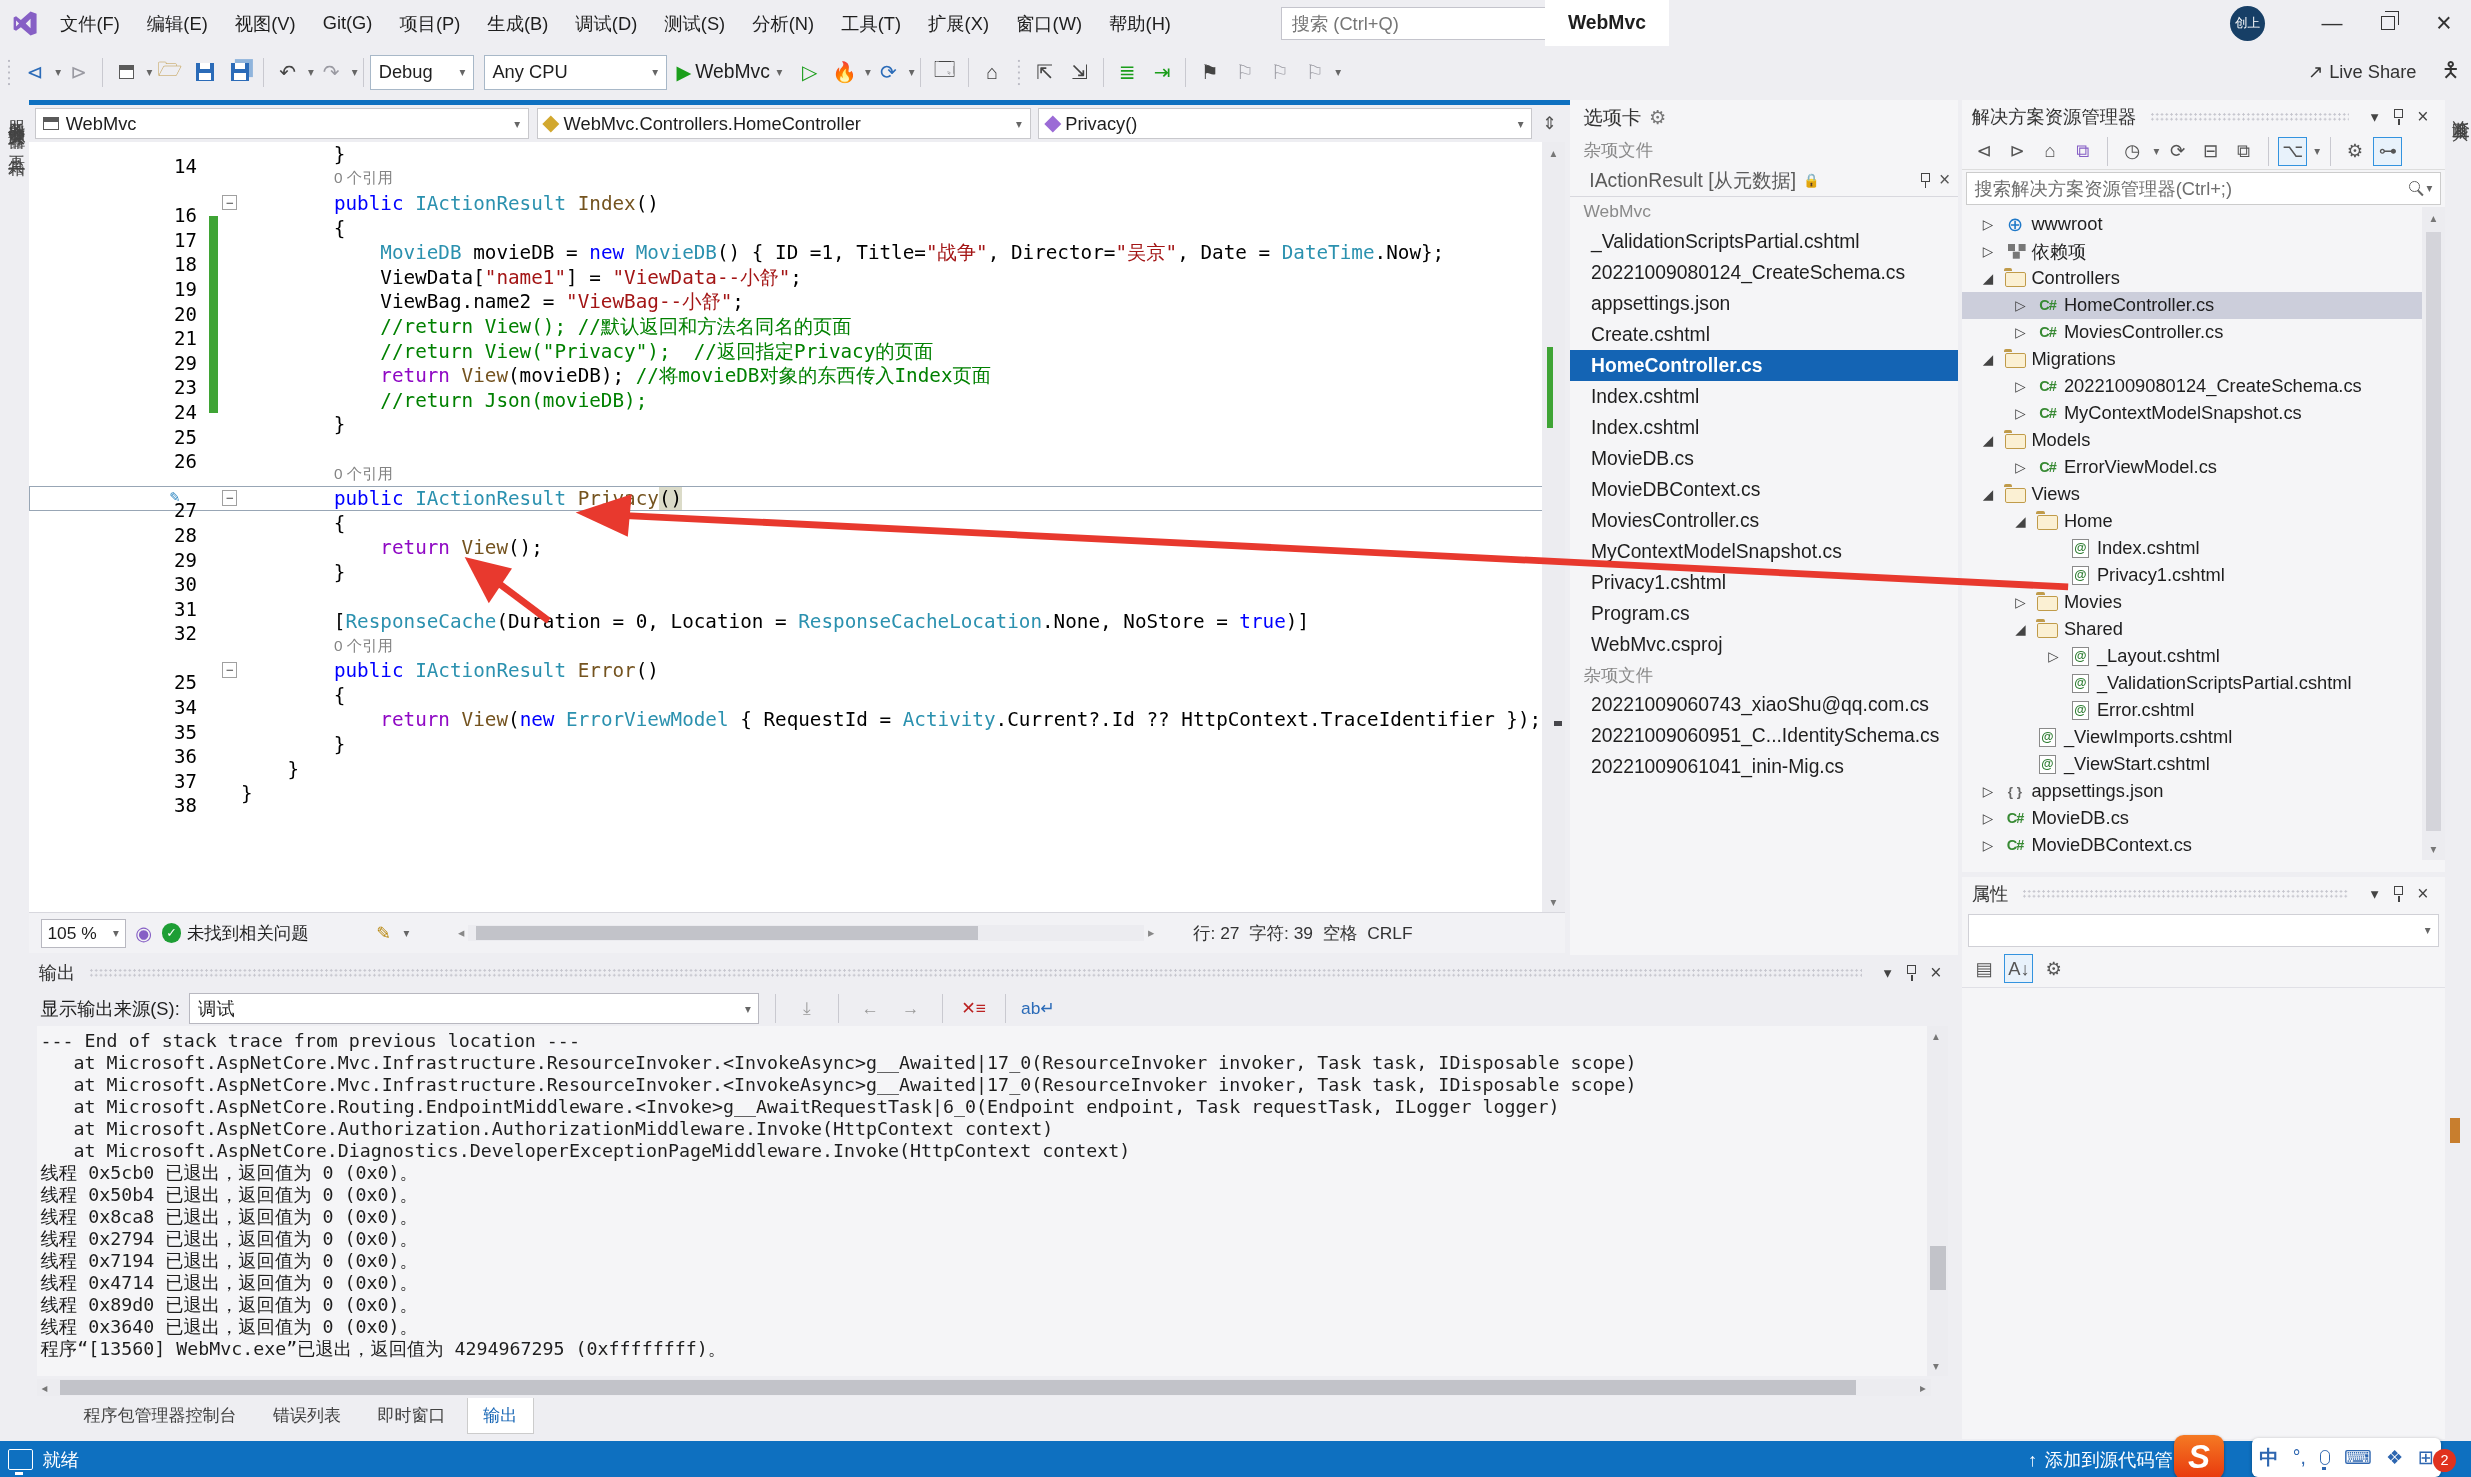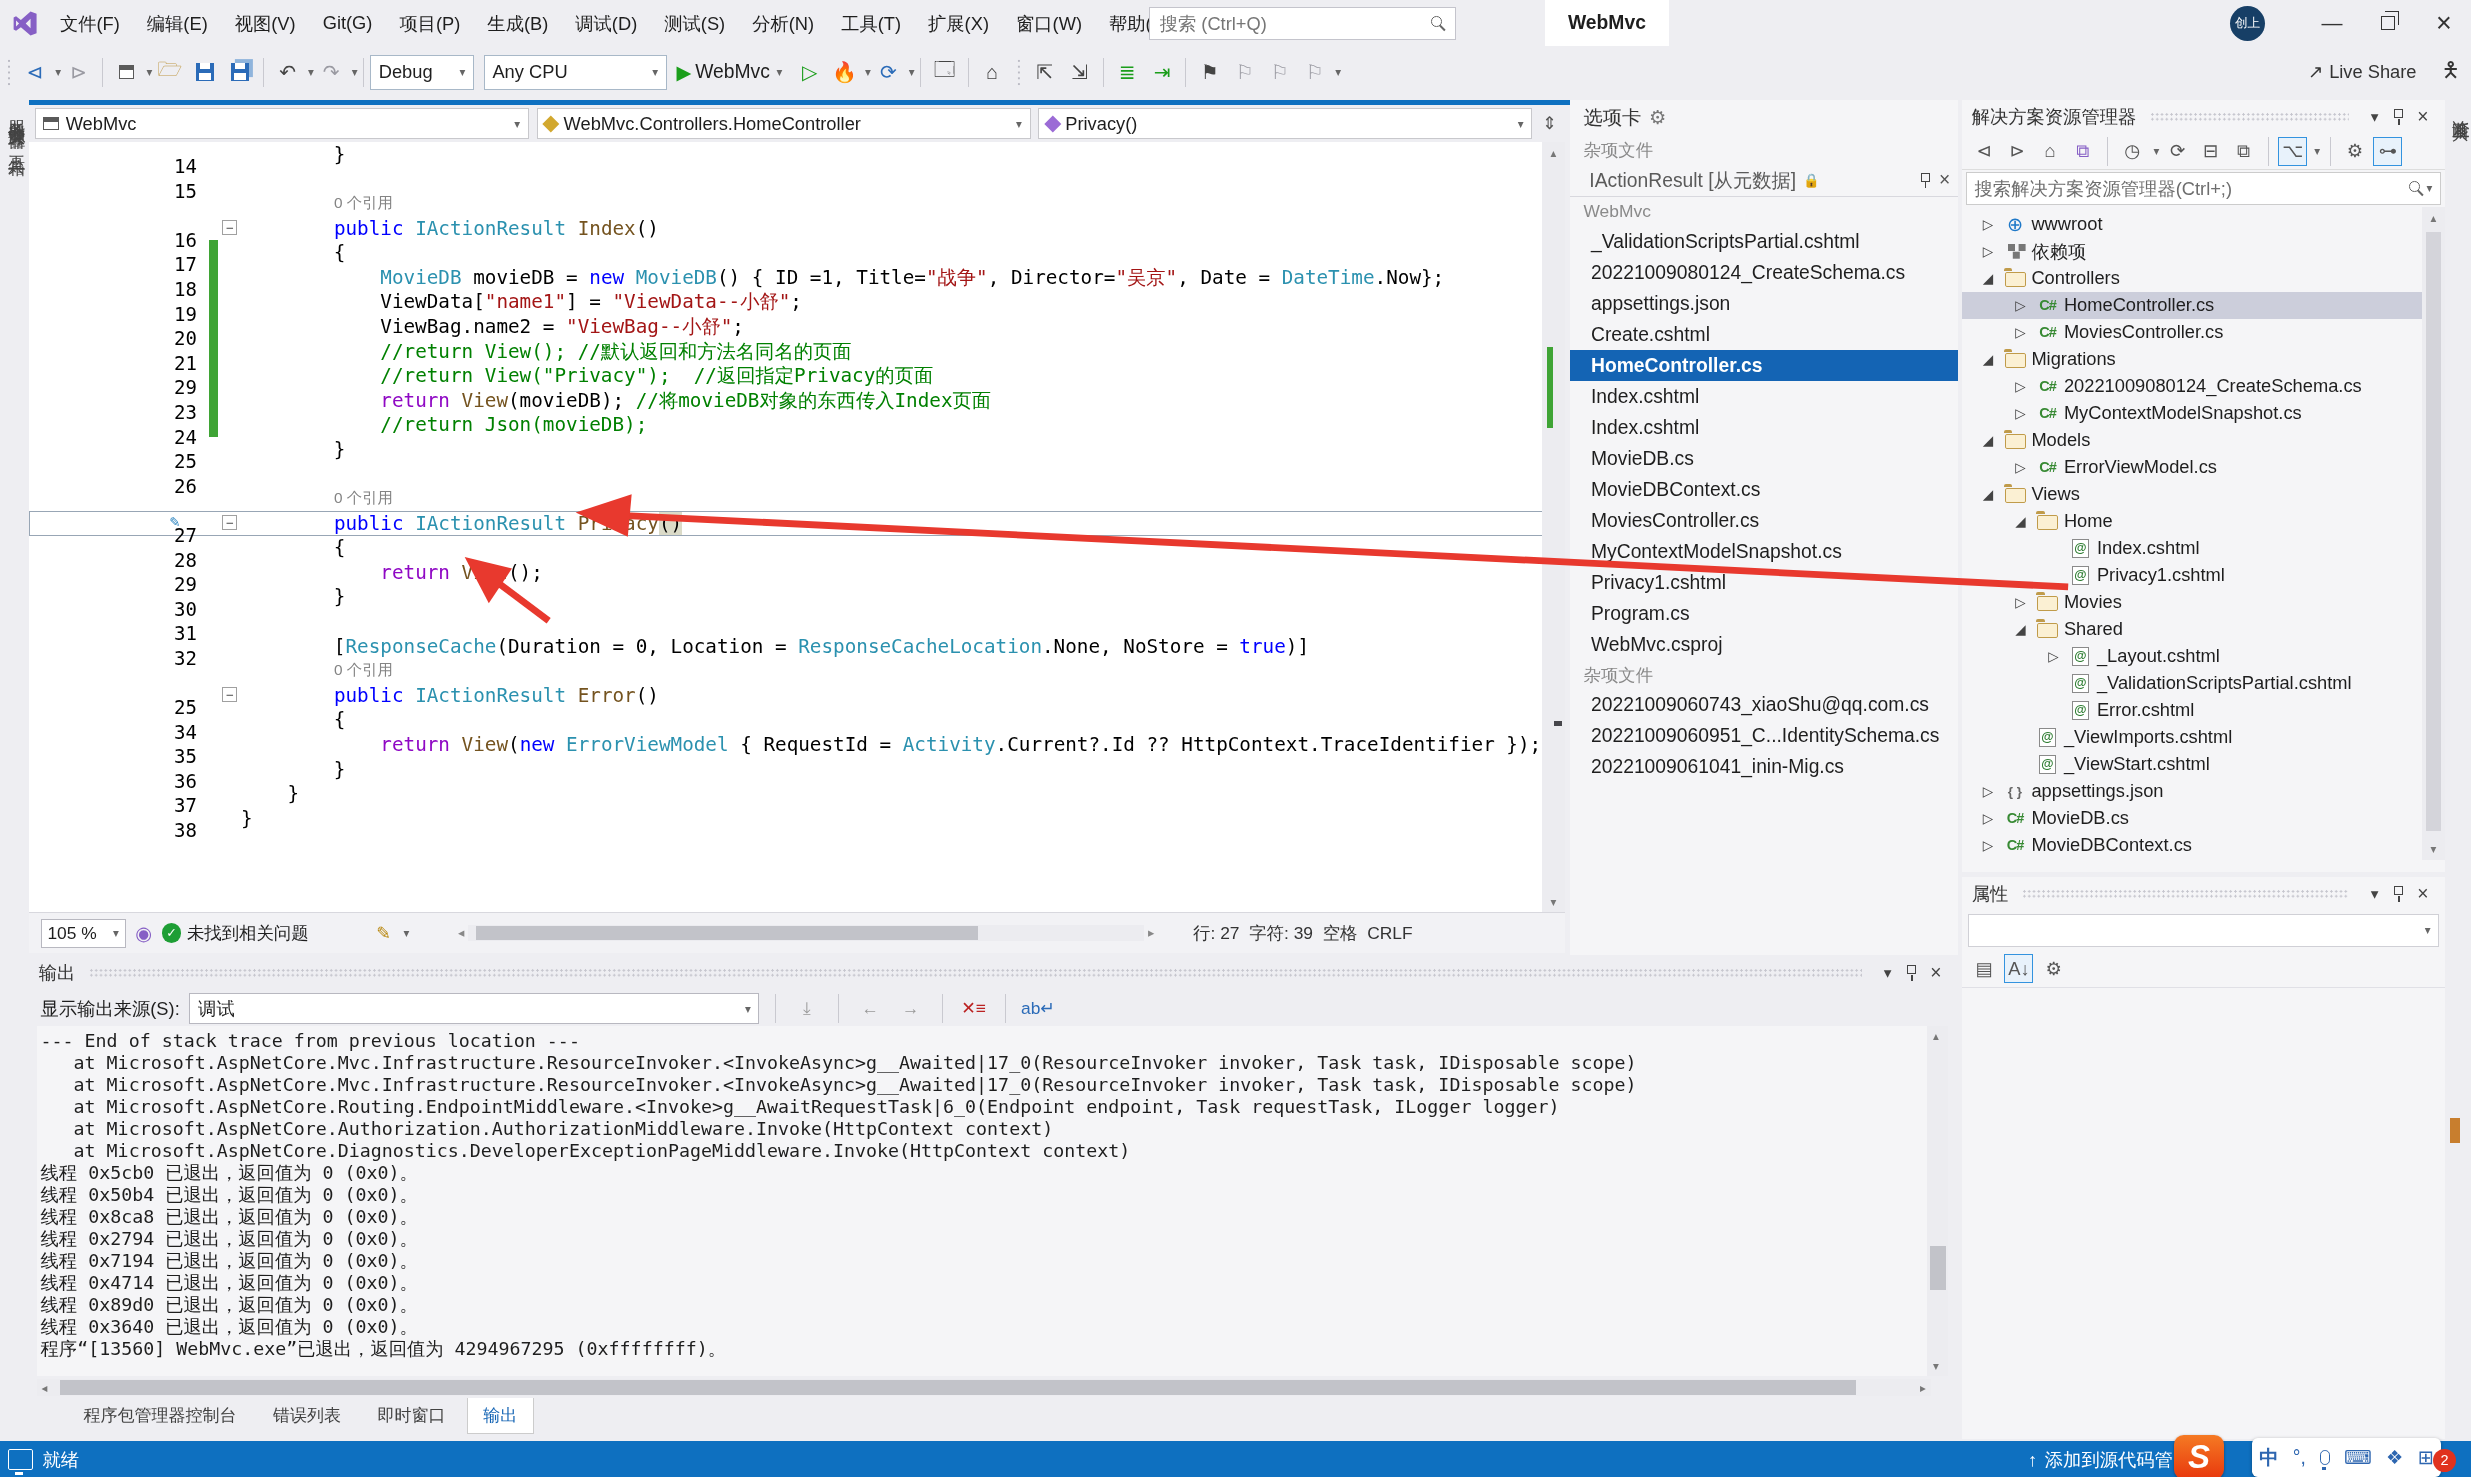--- a/index.html
+++ b/index.html
@@ -4,21 +4,21 @@
 <style>
   * { margin:0; padding:0; box-sizing:border-box; }
   html,body { width:2472px; height:1477px; overflow:hidden; }
   body { font-family:"Liberation Sans",sans-serif; background:#EEEEF2; position:relative; color:#1E1E1E; }
   .abs { position:absolute; }
 
   
   .titlebar { left:0; top:0; width:1968px; height:46px; display:flex; align-items:center; background:#EEEEF2; }
   .vs-logo { width:29px; height:29px; margin:0 7.7px 0 9.7px; }
   .menu-item { padding:0 13.5px; font-size:18.3px; height:46px; display:flex; align-items:center; cursor:default; }
-  .search-box { left:1149px; top:6.8px; width:307px; height:33px; background:#FFF; border:1px solid #C4C4CC; display:flex; align-items:center; padding:0 9.7px; font-size:18.3px; color:#767676; }
+  .search-box { left:1281px; top:6.8px; width:307px; height:33px; background:#FFF; border:1px solid #C4C4CC; display:flex; align-items:center; padding:0 9.7px; font-size:18.3px; color:#767676; }
   .search-box .sp { flex:1; }
   .app-title { left:1545px; top:0; height:46px; background:#FFFFFF; padding:0 23px; font-weight:bold; font-size:19.3px; display:flex; align-items:center; }
   .win-ctl { top:0; height:46px; display:flex; align-items:center; }
   .avatar { width:35px; height:35px; border-radius:50%; background:#173F66; color:#fff; font-size:12.6px; display:flex; align-items:center; justify-content:center; margin-right:39px; }
   .wbtn { width:56px; height:46px; display:flex; align-items:center; justify-content:center; font-size:21px; color:#333; }
   .restore-ic { width:13.5px; height:13.5px; border:1.9px solid #333; position:relative; background:#EEEEF2; }
   .restore-ic::before { content:""; position:absolute; left:2.9px; top:-5.8px; width:12.6px; height:12.6px; border:1.9px solid #333; border-left:none; border-bottom:none; }
 
   
   .toolbar { left:0; top:46px; width:2472px; height:52px; display:flex; align-items:center; background:#EEEEF2; font-size:19.3px; }
@@ -296,21 +296,20 @@
     <span>Privacy()</span>
       <span class="sp"></span>
       <span class="dd-caret">▾</span>
   </div>
   <div class="split-handle">⇕</div>
 </div>
 
 <div class="abs editor">
   <div id="codelines">
       <div class="crow"><div class="gut"><span class="ln">14</span></div><span class="tok-p">        }</span></div>
-      <div class="crow"><div class="gut"><span class="ln">15</span></div></div>
       <div class="crow"><div class="gut"></div><span class="codelens">0 个引用</span></div>
       <div class="crow"><div class="gut"><span class="ln">16</span><span class="fold">−</span></div><span class="tok-p">        </span><span class="tok-k">public</span><span class="tok-p"> </span><span class="tok-t">IActionResult</span><span class="tok-p"> </span><span class="tok-m">Index</span><span class="tok-p">()</span></div>
       <div class="crow"><div class="gut"><div class="chg"></div><span class="ln">17</span></div><span class="tok-p">        {</span></div>
       <div class="crow"><div class="gut"><div class="chg"></div><span class="ln">18</span></div><span class="tok-p">            </span><span class="tok-t">MovieDB</span><span class="tok-p"> movieDB = </span><span class="tok-k">new</span><span class="tok-p"> </span><span class="tok-t">MovieDB</span><span class="tok-p">() { ID =1, Title=</span><span class="tok-s">"战争"</span><span class="tok-p">, Director=</span><span class="tok-s">"吴京"</span><span class="tok-p">, Date = </span><span class="tok-t">DateTime</span><span class="tok-p">.Now};</span></div>
       <div class="crow"><div class="gut"><div class="chg"></div><span class="ln">19</span></div><span class="tok-p">            ViewData[</span><span class="tok-s">"name1"</span><span class="tok-p">] = </span><span class="tok-s">"ViewData--小舒"</span><span class="tok-p">;</span></div>
       <div class="crow"><div class="gut"><div class="chg"></div><span class="ln">20</span></div><span class="tok-p">            ViewBag.name2 = </span><span class="tok-s">"ViewBag--小舒"</span><span class="tok-p">;</span></div>
       <div class="crow"><div class="gut"><div class="chg"></div><span class="ln">21</span></div><span class="tok-p">            </span><span class="tok-c">//return View(); //默认返回和方法名同名的页面</span></div>
       <div class="crow"><div class="gut"><div class="chg"></div><span class="ln">29</span></div><span class="tok-p">            </span><span class="tok-c">//return View("Privacy");  //返回指定Privacy的页面</span></div>
       <div class="crow"><div class="gut"><div class="chg"></div><span class="ln">23</span></div><span class="tok-p">            </span><span class="tok-r">return</span><span class="tok-p"> </span><span class="tok-m">View</span><span class="tok-p">(movieDB); </span><span class="tok-c">//将movieDB对象的东西传入Index页面</span></div>
       <div class="crow"><div class="gut"><div class="chg"></div><span class="ln">24</span></div><span class="tok-p">            </span><span class="tok-c">//return Json(movieDB);</span></div>

